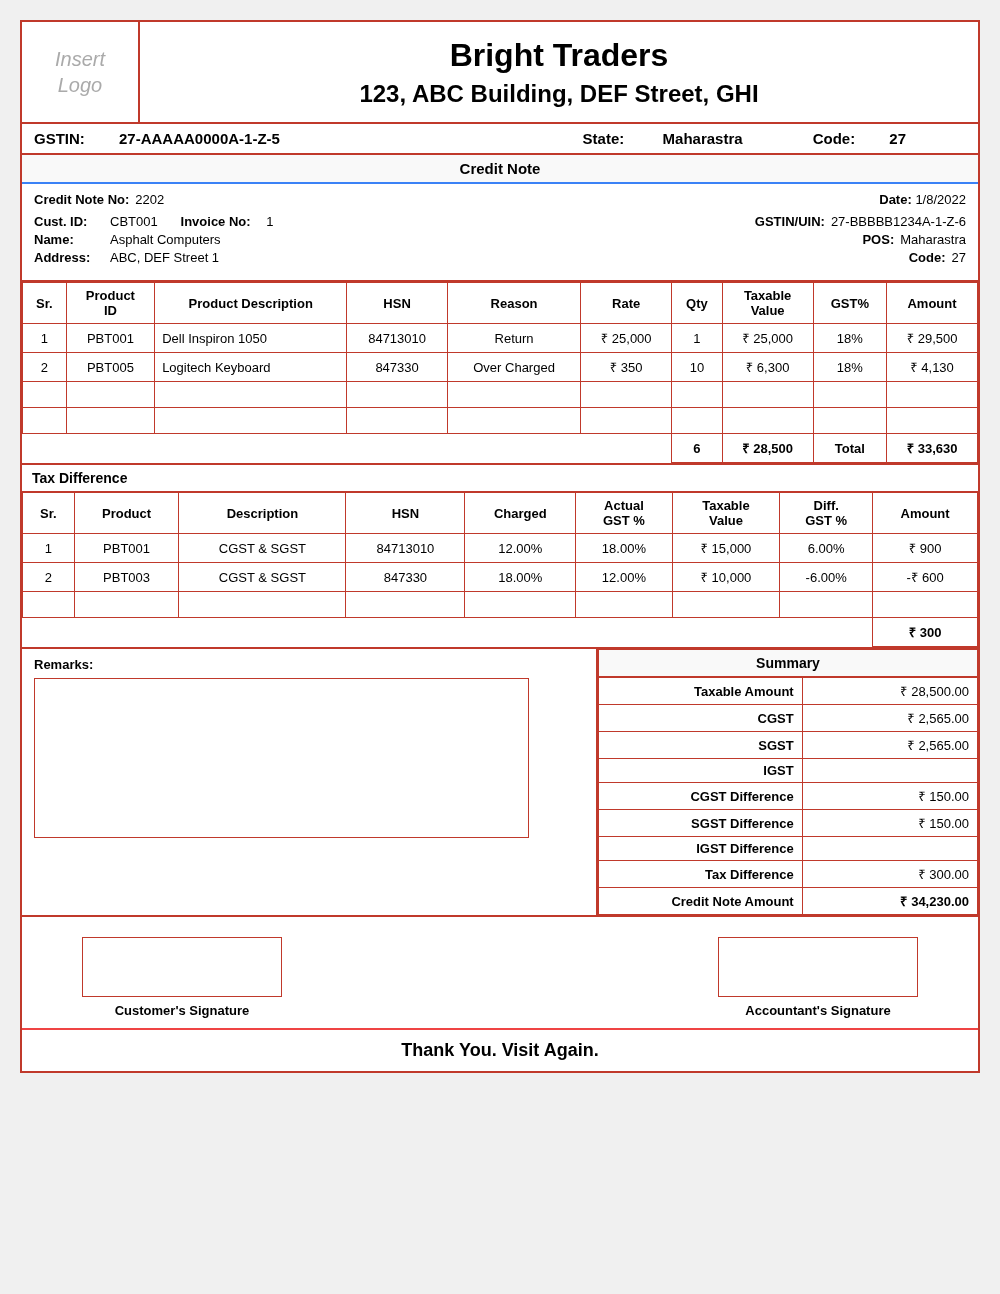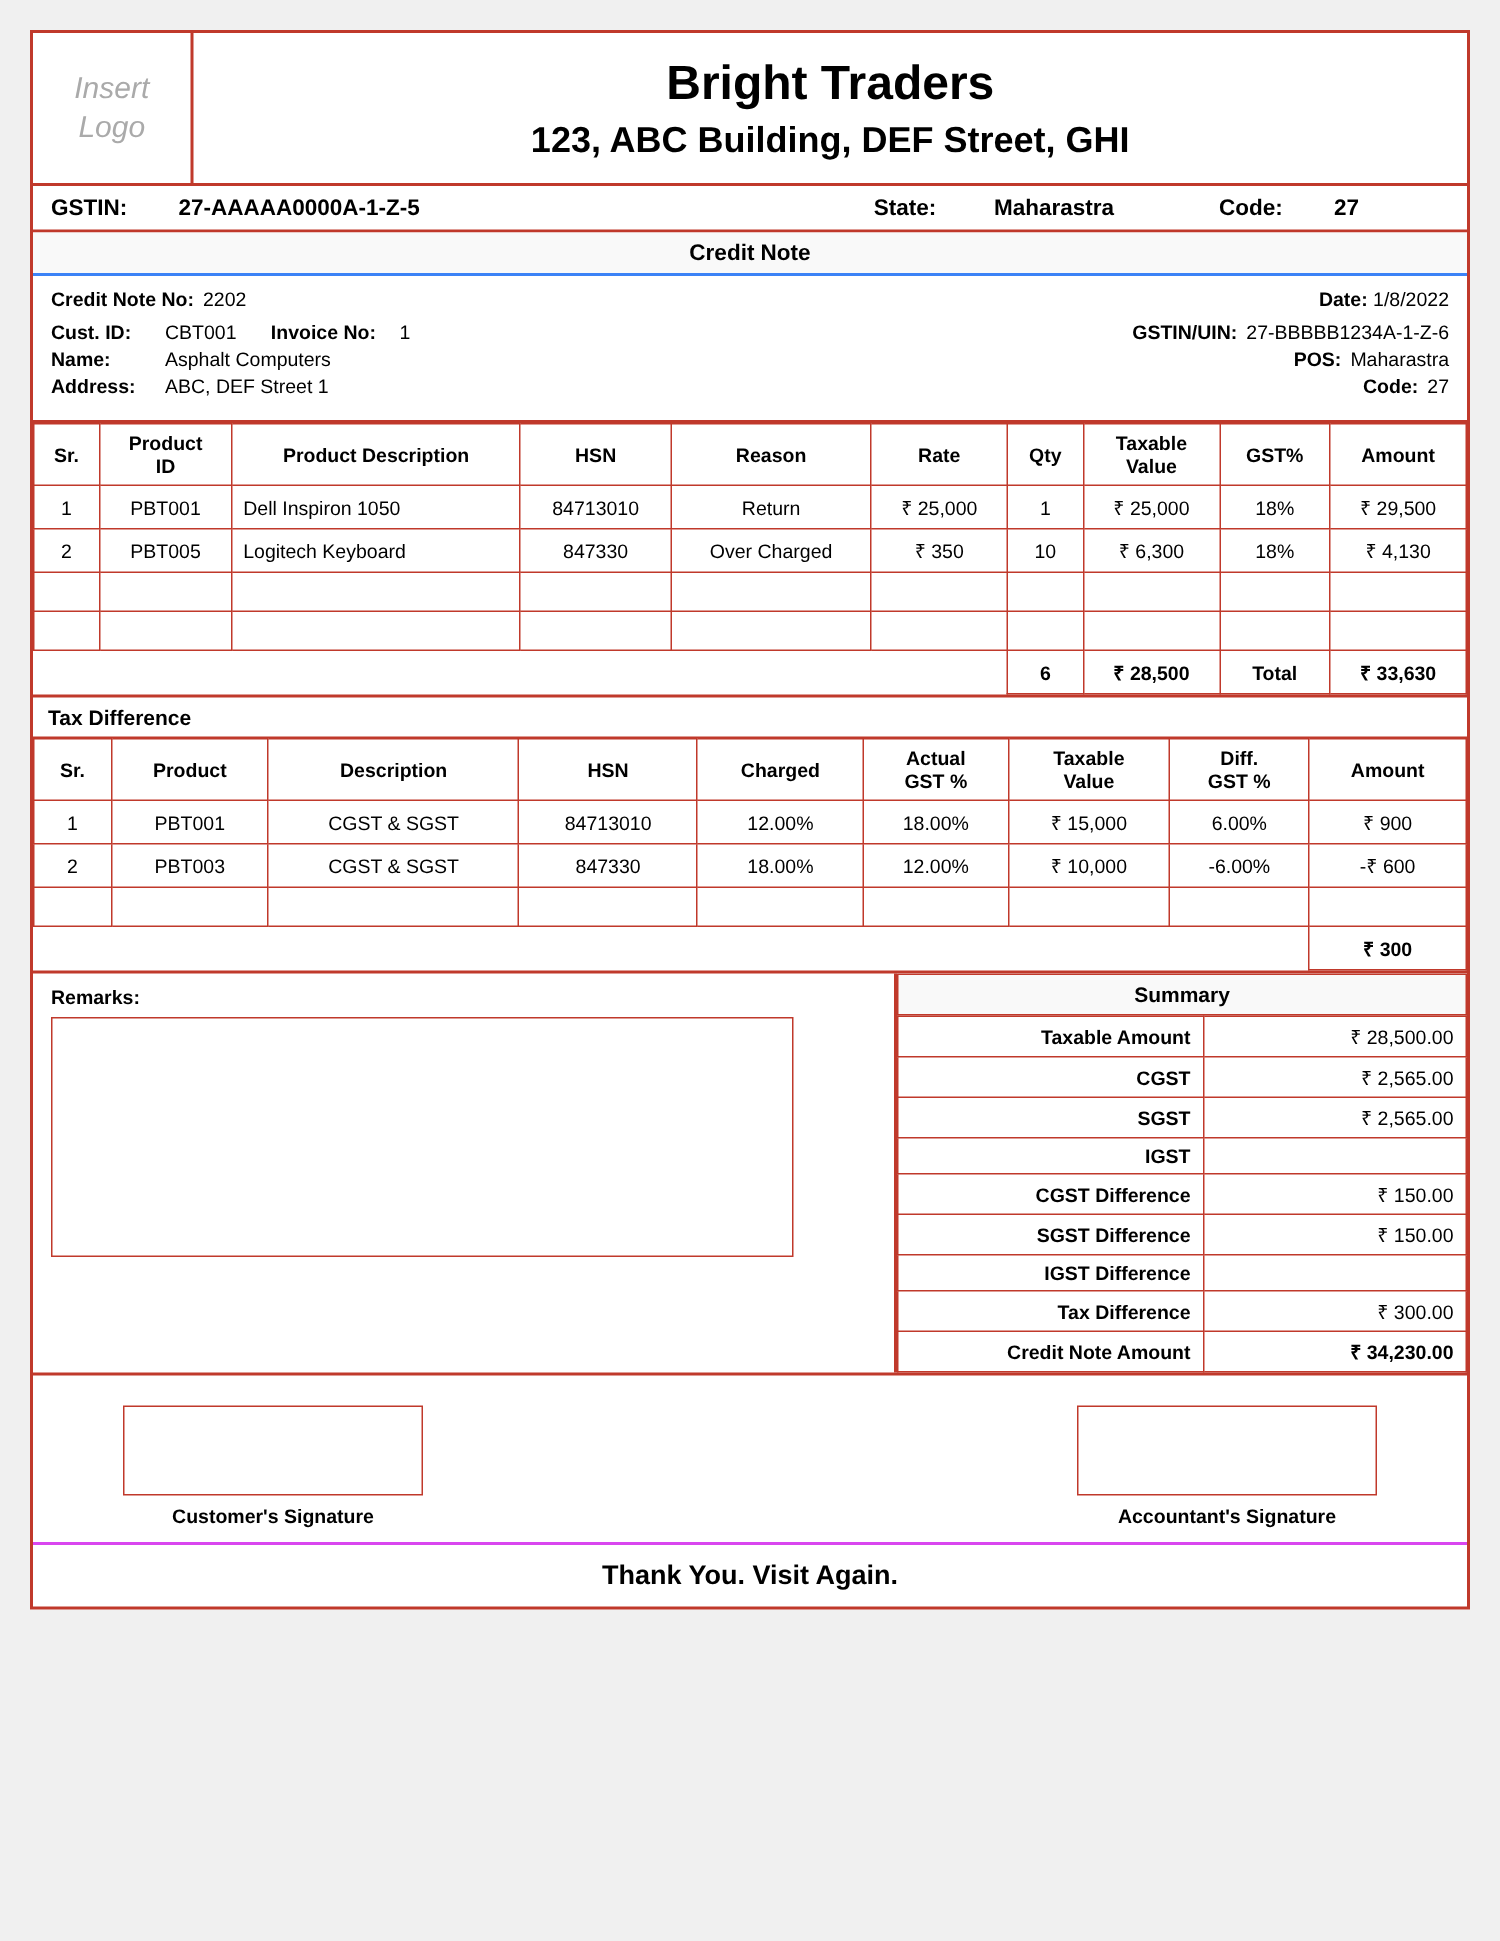--- a/index.html
+++ b/index.html
@@ -15,21 +15,21 @@
       background: white;
       border: 2px solid #c0392b;
       padding: 0;
     }
     
     .header {
       display: flex;
       border-bottom: 2px solid #c0392b;
     }
     .logo-section {
-      width: 107px;
+      width: 118px;
       min-height: 100px;
       border-right: 2px solid #c0392b;
       display: flex;
       align-items: center;
       justify-content: center;
       padding: 10px;
     }
     .logo-text {
       color: #aaa;
       font-size: 20px;
@@ -168,21 +168,21 @@
       width: 200px;
       height: 60px;
       margin-bottom: 6px;
     }
     .sig-label {
       font-weight: bold;
       font-size: 13px;
     }
     
     .footer {
-      border-top: 2px solid #d946ef;
+      border-top: 2px solid #ef4444;
       text-align: center;
       padding: 10px;
       font-weight: bold;
       font-size: 18px;
     }
     .total-row td { font-weight: bold; }
     .tax-diff-total td { font-weight: bold; }
   </style>
 </head>
 <body>

